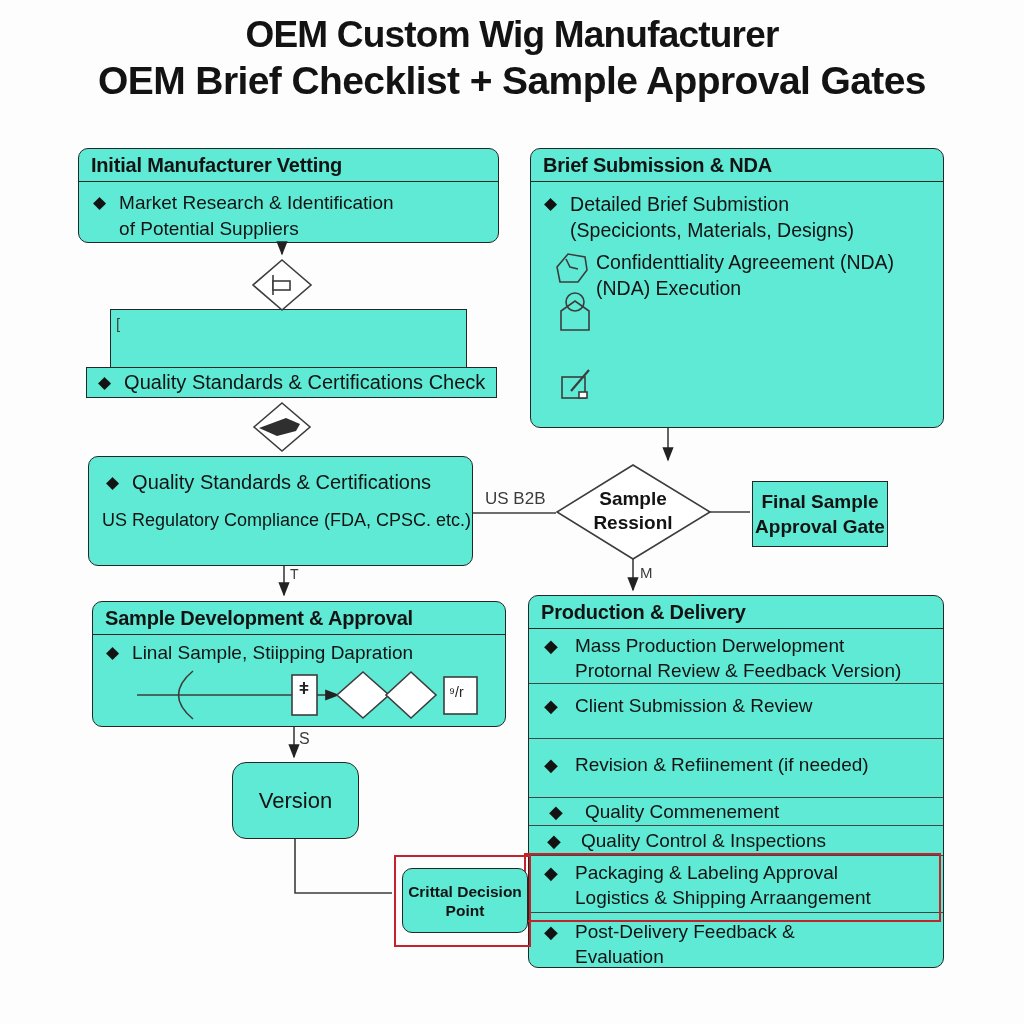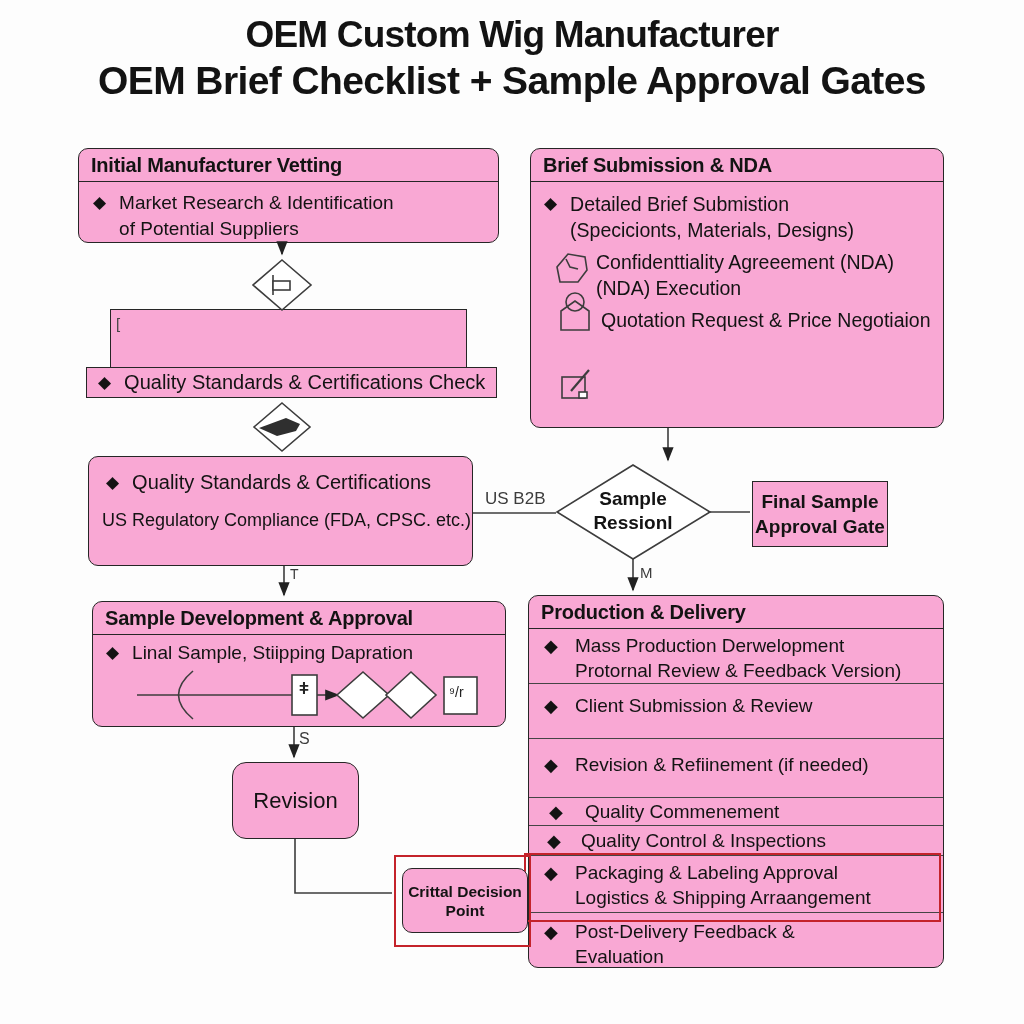--- a/index.html
+++ b/index.html
@@ -2,21 +2,21 @@
 <html><head>
 <meta charset="utf-8">
 <style>
   html,body{margin:0;padding:0}
   body{
     width:1024px;height:1024px;position:relative;overflow:hidden;
     background:#fdfdfd;color:#131313;
     font-family:"Liberation Sans","DejaVu Sans",sans-serif;
   }
   .abs{position:absolute}
-  .box{position:absolute;background:#f9a8d4;border:1.7px solid #262626;box-sizing:border-box;z-index:2}
+  .box{position:absolute;background:#5eead4;border:1.7px solid #262626;box-sizing:border-box;z-index:2}
   .thin{border-width:1.4px}
   .rd{border-radius:10px}
   .hdr{font-weight:bold;font-size:20px;letter-spacing:-0.2px;padding:5px 12px 4px;border-bottom:1.7px solid #262626}
   .ml{white-space:pre-line}
   .it{font-size:19px;line-height:26px}
   .blt{font-size:17px;line-height:26px}
   .flexrow{display:flex;gap:13px}
   .title1{position:absolute;left:0;top:14px;width:100%;text-align:center;font-weight:bold;font-size:37px;letter-spacing:-0.8px;z-index:2}
   .title2{position:absolute;left:0;top:59px;width:100%;text-align:center;font-weight:bold;font-size:39px;letter-spacing:-0.6px;z-index:2}
   #overlay{position:absolute;left:0;top:0;z-index:6;pointer-events:none}
@@ -63,36 +63,35 @@
 </div>
 
 <div class="box rd" style="left:92px;top:601px;width:414px;height:126px">
   <div class="hdr">Sample Development &amp; Approval</div>
   <div class="abs flexrow" style="left:13px;top:38px">
     <span class="blt">◆</span>
     <span class="it">Linal Sample, Stiipping Dapration</span>
   </div>
 </div>
 
-<div class="box center" style="left:232px;top:762px;width:127px;height:77px;border-radius:14px;font-size:22px">Revision</div>
+<div class="box center" style="left:232px;top:762px;width:127px;height:77px;border-radius:14px;font-size:22px">Version</div>
 
 <div class="redbox" style="left:394px;top:855px;width:137px;height:92px"></div>
 <div class="box center ml" style="left:402px;top:868px;width:126px;height:65px;border-radius:10px;font-weight:bold;font-size:15.5px;line-height:19px;z-index:9">Crittal Decision
 Point</div>
 
 <div class="box rd" style="left:530px;top:148px;width:414px;height:280px">
   <div class="hdr">Brief Submission &amp; NDA</div>
   <div class="abs flexrow" style="left:13px;top:42px">
     <span class="blt">◆</span>
     <span class="it ml" style="font-size:19.5px">Detailed Brief Submistion
 (Specicionts, Materials, Designs)</span>
   </div>
   <div class="abs it ml" style="left:65px;top:100px;font-size:19.5px">Confidenttiality Agreeement (NDA)
 (NDA) Execution</div>
-  <div class="abs it" style="left:70px;top:158px;font-size:19.5px">Quotation Request &amp; Price Negotiaion</div>
 </div>
 
 <div class="abs ml" style="left:570px;top:487px;width:126px;text-align:center;font-weight:bold;font-size:19px;line-height:24px;z-index:7">Sample
 Ressionl</div>
 
 <div class="box thin center ml" style="left:752px;top:481px;width:136px;height:66px;font-weight:bold;font-size:19px;line-height:25px">Final Sample
 Approval Gate</div>
 
 <div class="box rd" style="left:528px;top:595px;width:416px;height:373px">
   <div class="hdr">Production &amp; Delivery</div>

